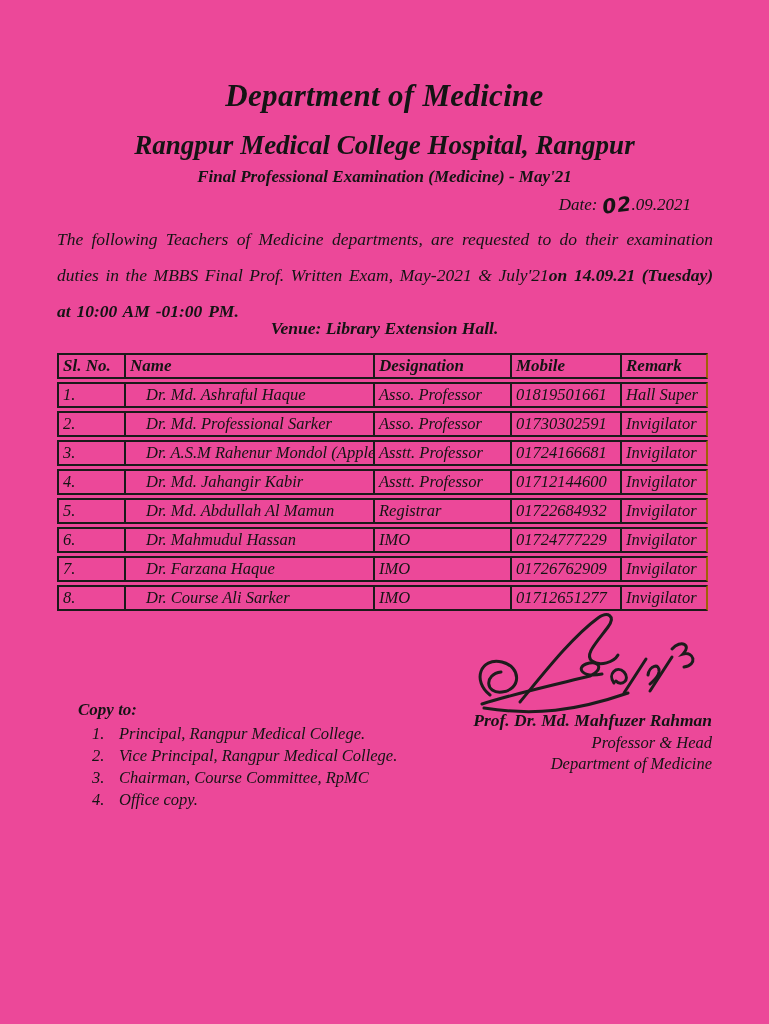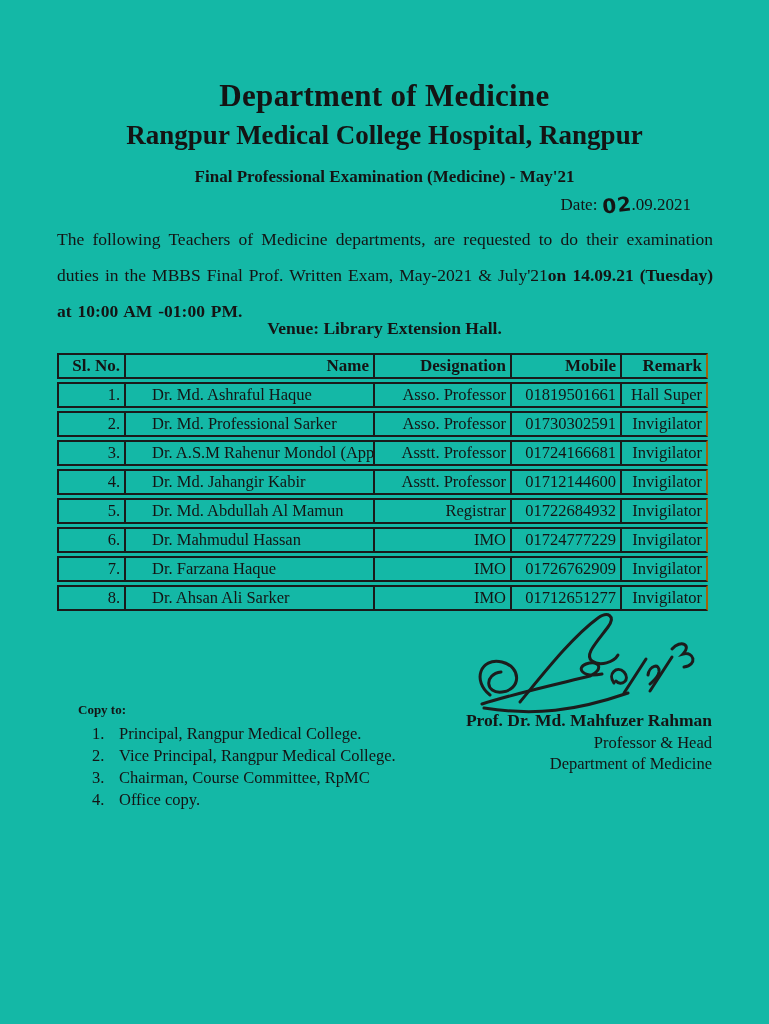--- a/index.html
+++ b/index.html
@@ -1,26 +1,27 @@
 <!DOCTYPE html>
 <html><head>
 <meta charset="utf-8">
 <style>
   html, body { margin:0; padding:0; background:#ffffff; }
   .page {
     position:relative; width:769px; height:1024px;
-    background:#14b8a6; color:#141414;
+    background:#ec4899; color:#141414;
     font-family:"Liberation Serif", serif;
     overflow:hidden;
+    font-style:italic;
   }
   .abs { position:absolute; }
   .center { left:0; width:100%; text-align:center; }
 
   .title1 { top:78px; font-size:31px; font-weight:bold; letter-spacing:.3px; }
-  .title2 { top:120px; font-size:27px; font-weight:bold; }
+  .title2 { top:130px; font-size:27px; font-weight:bold; }
   .subtitle { top:167px; font-size:17px; font-weight:bold; }
 
   .dateline { top:191px; right:78px; font-size:17px; }
   .date-day {
     display:inline-block; font-size:20px; font-weight:bold;
     transform:rotate(-7deg) translateY(2px);
     font-family:"DejaVu Sans", sans-serif; letter-spacing:1px;
   }
 
   .para {
@@ -35,34 +36,34 @@
   table.duty {
     position:absolute; top:350px; left:57px;
     border-collapse:separate; border-spacing:0 3px;
     table-layout:fixed; width:651px;
     font-size:16.5px;
   }
   table.duty th, table.duty td {
     border-top:2px solid #1a1a1a; border-bottom:2px solid #1a1a1a;
     border-left:2px solid #1a1a1a;
     height:19px; line-height:20px; padding:1px 4px;
-    text-align:right; vertical-align:middle;
+    text-align:left; vertical-align:middle;
     overflow:hidden; white-space:nowrap;
   }
   table.duty th:last-child, table.duty td:last-child { border-right:2px solid #a16207; }
   table.duty th { font-size:17px; font-weight:bold; }
-  table.duty td.name { text-align:left; padding-left:26px; }
+  table.duty td.name { text-align:left; padding-left:20px; }
   col.c-sl { width:67px; } col.c-name { width:249px; } col.c-des { width:137px; }
   col.c-mob { width:110px; } col.c-rem { width:88px; }
 
   .sig-svg { top:603px; left:424px; }
   .sig-svg path { stroke:#1c1c1c; stroke-width:3; fill:none; stroke-linecap:round; }
 
   .copyto { top:699px; left:78px; font-size:16.5px; line-height:22px; }
-  .copyto .lbl { font-weight:bold; font-size:13px; margin-bottom:2px; }
+  .copyto .lbl { font-weight:bold; font-size:17px; margin-bottom:2px; }
   .copyto .num { display:inline-block; width:27px; padding-left:14px; }
 
   .sigblock { top:709px; left:386px; width:326px; text-align:right; }
   .sigblock .sname { font-size:17.5px; font-weight:bold; line-height:23px; }
   .sigblock .sline { font-size:16.5px; line-height:21px; }
 </style>
 </head>
 <body>
 
 <div class="page">
@@ -137,21 +138,21 @@
     </tr>
     <tr>
       <td>7.</td>
       <td class="name">Dr. Farzana Haque</td>
       <td>IMO</td>
       <td>01726762909</td>
       <td>Invigilator</td>
     </tr>
     <tr>
       <td>8.</td>
-      <td class="name">Dr. Ahsan Ali Sarker</td>
+      <td class="name">Dr. Course Ali Sarker</td>
       <td>IMO</td>
       <td>01712651277</td>
       <td>Invigilator</td>
     </tr>
   </tbody>
     </table>
 
   <svg class="abs sig-svg" width="280" height="115" viewBox="0 0 280 115">
     <path d="M66,92 C48,78 56,54 78,59 C98,64 97,87 78,89 C61,91 60,71 77,69"></path>
     <path d="M58,101 C96,89 138,80 166,73 C180,67 176,56 162,61 C152,65 158,75 178,71"></path>

